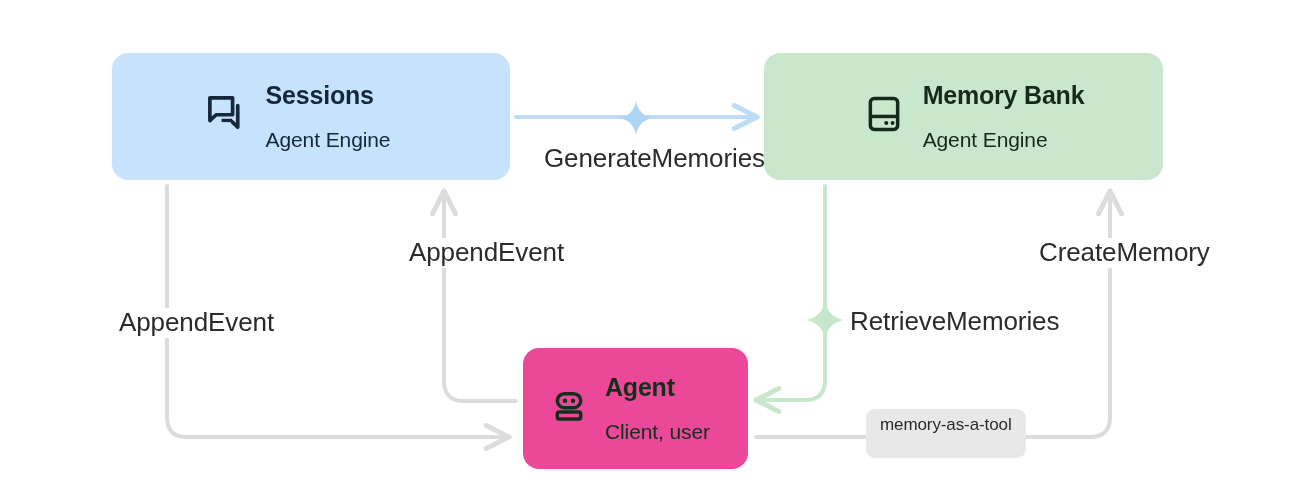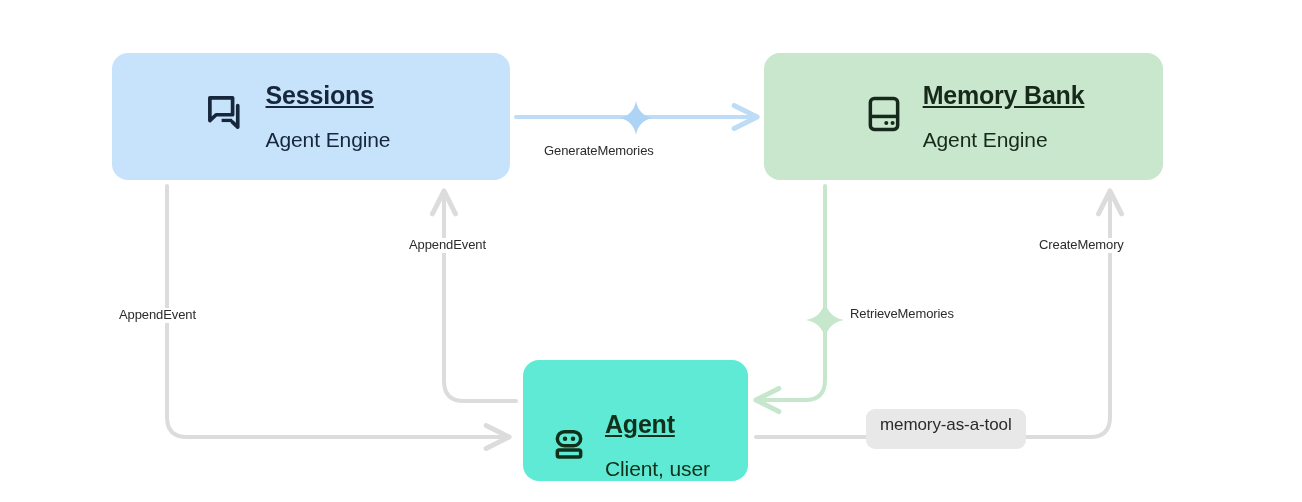--- a/index.html
+++ b/index.html
@@ -47,21 +47,20 @@
   }
   .node-text {
     display: flex;
     flex-direction: column;
     line-height: 1.12;
   }
   .node-title {
     font-size: 25px;
     font-weight: 700;
     letter-spacing: -0.2px;
-    text-decoration: underline;
   }
   .node-sub {
     font-size: 21px;
     font-weight: 400;
     letter-spacing: -0.1px;
     margin-top: 19px;
   }
 
   #node-sessions {
     left: 112px; top: 53px; width: 398px; height: 127px;
@@ -74,34 +73,33 @@
   #node-memory-bank {
     left: 764px; top: 53px; width: 399px; height: 127px;
     background: #c9e7cd;
     padding-left: 48px;
   }
   #node-memory-bank .node-title,
   #node-memory-bank .node-sub { color: #17291a; }
   #node-memory-bank .node-inner { transform: translateX(-14px); }
 
   #node-agent {
-    left: 523px; top: 360px; width: 225px; height: 121px;
-    background: #5eead4;
-    align-items: flex-end;
+    left: 523px; top: 348px; width: 225px; height: 121px;
+    background: #ec4899;
   }
   #node-agent .node-title,
   #node-agent .node-sub { color: #11301a; }
   #node-agent .node-inner { gap: 16px; transform: translateX(-6px); }
   #node-agent .node-title { font-size: 25px; }
   #node-agent .node-sub { font-size: 21px; }
 
   
   .edge-label {
     position: absolute;
-    font-size: 13px;
+    font-size: 26px;
     color: #2b2b2b;
     letter-spacing: -0.1px;
     white-space: nowrap;
     background: #ffffff;
     padding: 0 7px;
     line-height: 1.15;
   }
   #label-generate-memories { left: 537px; top: 144px; }
   #label-append-event      { left: 402px; top: 238px; }
   #label-list-events       { left: 112px; top: 308px; }
@@ -109,21 +107,21 @@
   #label-retrieve-memories { left: 843px; top: 307px; }
 
   .chip {
     position: absolute;
     font-size: 17px;
     color: #2b2b2b;
     letter-spacing: -0.1px;
     white-space: nowrap;
     background: #e8e8e8;
     border-radius: 9px;
-    padding: 7px 14px 16px 14px;
+    padding: 7px 14px 25px 14px;
     line-height: 1;
   }
   #chip-memory-as-a-tool { left: 866px; top: 409px; }
 
   .sparkle { position: absolute; pointer-events: none; }
   #sparkle-generate { left: 618px; top: 100px; }
   #sparkle-retrieve { left: 805px; top: 300px; }
 </style>
 </head>
 <body>

